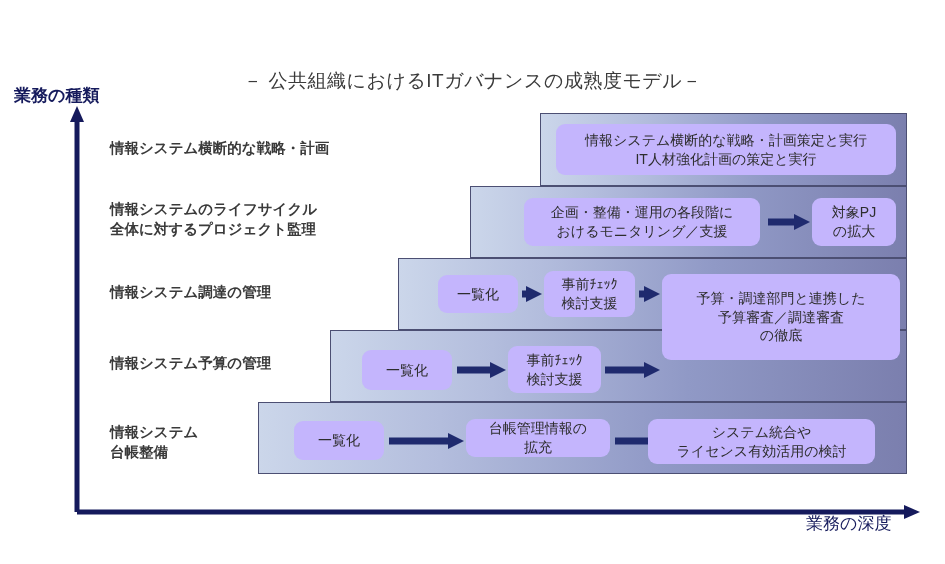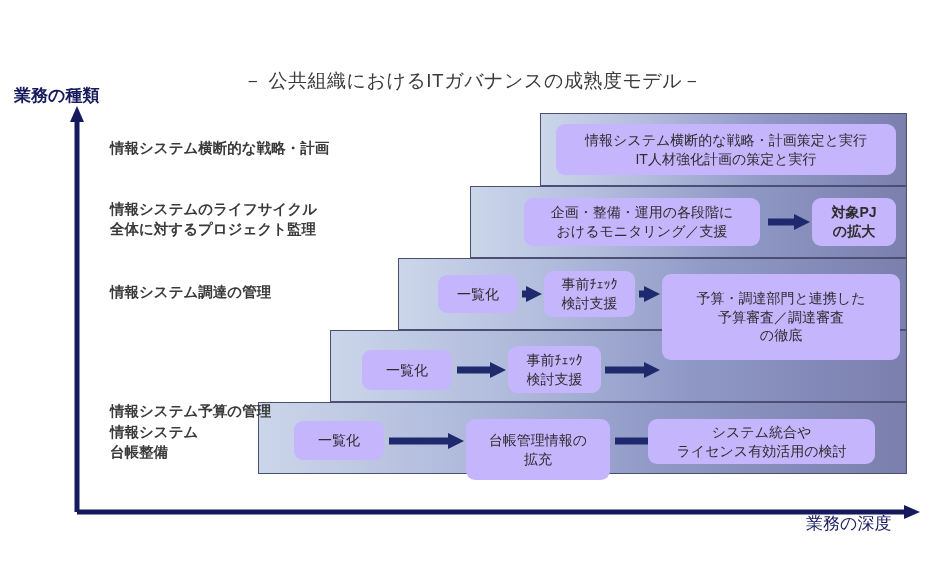--- a/index.html
+++ b/index.html
@@ -73,21 +73,21 @@
     position: absolute;
     font-size: 14.5px;
     font-weight: bold;
     color: #3a3a3a;
     line-height: 1.35;
     white-space: pre-line;
   }
   .row-label.r1 { left: 110px; top: 139px; }
   .row-label.r2 { left: 110px; top: 200px; }
   .row-label.r3 { left: 110px; top: 283px; }
-  .row-label.r4 { left: 110px; top: 354px; margin-top: 48px; }
+  .row-label.r4 { left: 110px; top: 354px; }
   .row-label.r5 { left: 110px; top: 423px; }
 
   
   .pbox {
     position: absolute;
     background: #c4b5fd;
     border-radius: 9px;
     display: flex;
     align-items: center;
     justify-content: center;
@@ -95,28 +95,28 @@
     font-size: 14px;
     color: #2d2d2d;
     line-height: 1.35;
     white-space: pre-line;
     box-sizing: border-box;
     padding: 2px 6px;
   }
 
   .b-top      { left: 556px; top: 124px; width: 340px; height: 51px; }
   .b-monitor  { left: 524px; top: 198px; width: 236px; height: 48px; }
-  .b-pj       { left: 812px; top: 198px; width: 84px;  height: 48px; font-weight: bold; }
+  .b-pj       { left: 812px; top: 198px; width: 84px;  height: 48px; }
   .b-list3    { left: 438px; top: 275px; width: 80px;  height: 38px; }
   .b-check3   { left: 544px; top: 271px; width: 91px;  height: 46px; }
   .b-budget   { left: 662px; top: 274px; width: 238px; height: 86px; }
   .b-list4    { left: 362px; top: 350px; width: 90px;  height: 40px; }
   .b-check4   { left: 508px; top: 346px; width: 93px;  height: 47px; }
   .b-list5    { left: 294px; top: 421px; width: 90px;  height: 39px; }
-  .b-ledger   { left: 466px; top: 419px; width: 144px; height: 61px; }
+  .b-ledger   { left: 466px; top: 419px; width: 144px; height: 38px; }
   .b-sysint   { left: 648px; top: 419px; width: 227px; height: 45px; }
 
   
   #arrows-svg {
     position: absolute;
     left: 0;
     top: 0;
     pointer-events: none;
   }
 </style>

